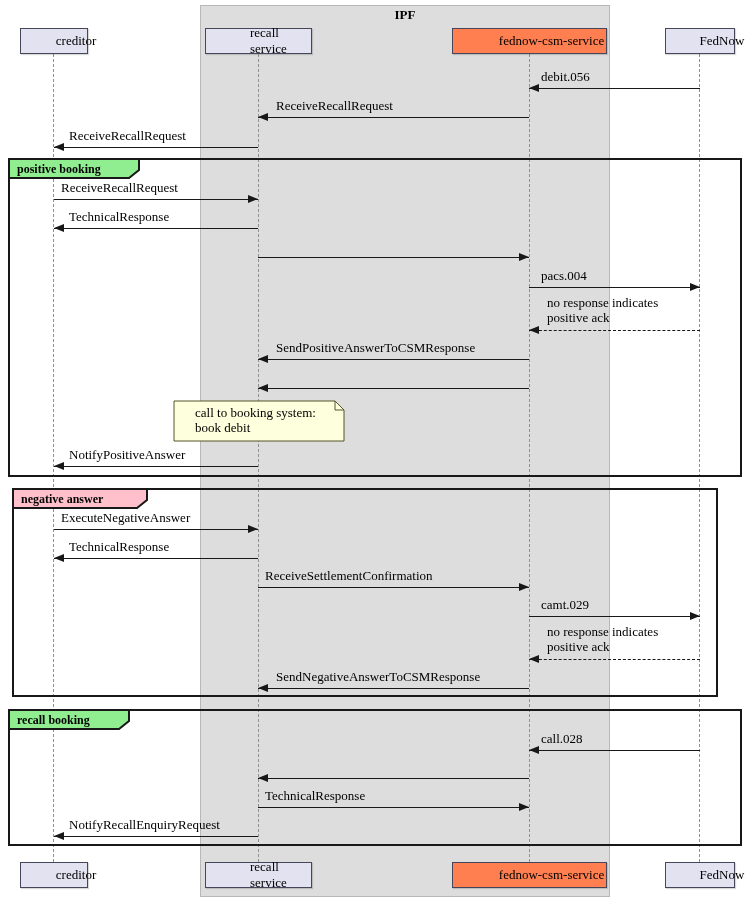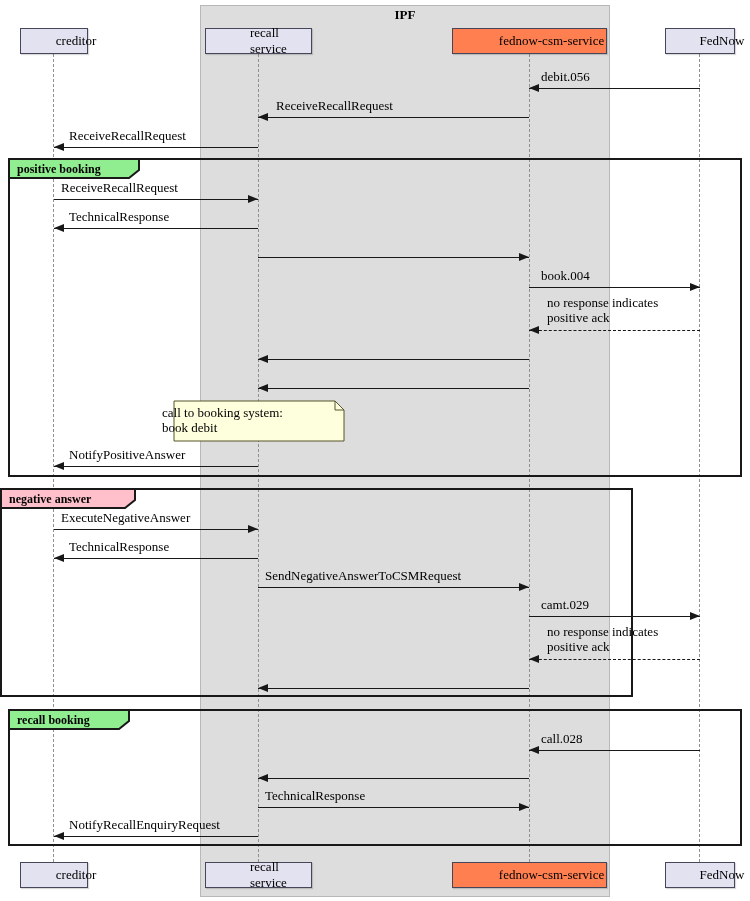--- a/index.html
+++ b/index.html
@@ -46,21 +46,21 @@
   <div class="life" style="left:258px"></div>
   <div class="life" style="left:529px"></div>
   <div class="life" style="left:699px"></div>
 
   <div class="grp" style="left:8px;top:158px;width:734px;height:319px">
     <svg class="grp-hdr" width="132" height="21">
       <polygon class="hdr-green" points="1,1 131,1 131,12 121,20 1,20" stroke="#181818" stroke-width="2"></polygon>
     </svg>
     <span class="grp-title">positive booking</span>
   </div>
-  <div class="grp" style="left:0;top:488px;width:633px;height:209px">
+  <div class="grp" style="left:12px;top:488px;width:706px;height:209px">
     <svg class="grp-hdr" width="136" height="21">
       <polygon class="hdr-pink" points="1,1 135,1 135,12 125,20 1,20" stroke="#181818" stroke-width="2"></polygon>
     </svg>
     <span class="grp-title">negative answer</span>
   </div>
   <div class="grp" style="left:8px;top:709px;width:734px;height:137px">
     <svg class="grp-hdr" width="122" height="21">
       <polygon class="hdr-green" points="1,1 121,1 121,12 111,20 1,20" stroke="#181818" stroke-width="2"></polygon>
     </svg>
     <span class="grp-title">recall booking</span>
@@ -82,67 +82,69 @@
   <div class="ln" style="left:54px;top:199px;width:204px"></div>
   <i class="hr" style="left:248px;top:195px"></i>
 
   <span class="lbl" style="left:69px;top:209px">TechnicalResponse</span>
   <div class="ln" style="left:54px;top:228px;width:204px"></div>
   <i class="hl" style="left:54px;top:224px"></i>
 
   <div class="ln" style="left:258px;top:257px;width:271px"></div>
   <i class="hr" style="left:519px;top:253px"></i>
 
-  <span class="lbl" style="left:541px;top:268px">book.004</span>
+  <span class="lbl" style="left:541px;top:268px">pacs.004</span>
   <div class="ln" style="left:529px;top:287px;width:171px"></div>
   <i class="hr" style="left:690px;top:283px"></i>
 
   <span class="lbl" style="left:547px;top:295px">no response indicates
 positive ack</span>
   <div class="ln da" style="left:529px;top:330px;width:171px"></div>
   <i class="hl" style="left:529px;top:326px"></i>
 
+  <span class="lbl" style="left:276px;top:340px">SendPositiveAnswerToCSMResponse</span>
   <div class="ln" style="left:258px;top:359px;width:271px"></div>
   <i class="hl" style="left:258px;top:355px"></i>
 
   <div class="ln" style="left:258px;top:388px;width:271px"></div>
   <i class="hl" style="left:258px;top:384px"></i>
 
   <svg class="note-svg" style="left:173px;top:400px" width="172" height="42">
     <path class="note-body" d="M1,1 H162 L171,10 V41 H1 Z"></path>
     <path class="note-fold" d="M162,1 V10 H171"></path>
   </svg>
-  <div class="note-text" style="left:162px;top:405px">call to booking system:
+  <div class="note-text" style="left:195px;top:405px">call to booking system:
 book debit</div>
 
   <span class="lbl" style="left:69px;top:447px">NotifyPositiveAnswer</span>
   <div class="ln" style="left:54px;top:466px;width:204px"></div>
   <i class="hl" style="left:54px;top:462px"></i>
 
   <span class="lbl" style="left:61px;top:510px">ExecuteNegativeAnswer</span>
   <div class="ln" style="left:54px;top:529px;width:204px"></div>
   <i class="hr" style="left:248px;top:525px"></i>
 
   <span class="lbl" style="left:69px;top:539px">TechnicalResponse</span>
   <div class="ln" style="left:54px;top:558px;width:204px"></div>
   <i class="hl" style="left:54px;top:554px"></i>
 
-  <span class="lbl" style="left:265px;top:568px">SendNegativeAnswerToCSMRequest</span>
+  <span class="lbl" style="left:265px;top:568px">ReceiveSettlementConfirmation</span>
   <div class="ln" style="left:258px;top:587px;width:271px"></div>
   <i class="hr" style="left:519px;top:583px"></i>
 
   <span class="lbl" style="left:541px;top:597px">camt.029</span>
   <div class="ln" style="left:529px;top:616px;width:171px"></div>
   <i class="hr" style="left:690px;top:612px"></i>
 
   <span class="lbl" style="left:547px;top:624px">no response indicates
 positive ack</span>
   <div class="ln da" style="left:529px;top:659px;width:171px"></div>
   <i class="hl" style="left:529px;top:655px"></i>
 
+  <span class="lbl" style="left:276px;top:669px">SendNegativeAnswerToCSMResponse</span>
   <div class="ln" style="left:258px;top:688px;width:271px"></div>
   <i class="hl" style="left:258px;top:684px"></i>
 
   <span class="lbl" style="left:541px;top:731px">call.028</span>
   <div class="ln" style="left:529px;top:750px;width:171px"></div>
   <i class="hl" style="left:529px;top:746px"></i>
 
   <div class="ln" style="left:258px;top:778px;width:271px"></div>
   <i class="hl" style="left:258px;top:774px"></i>
 

